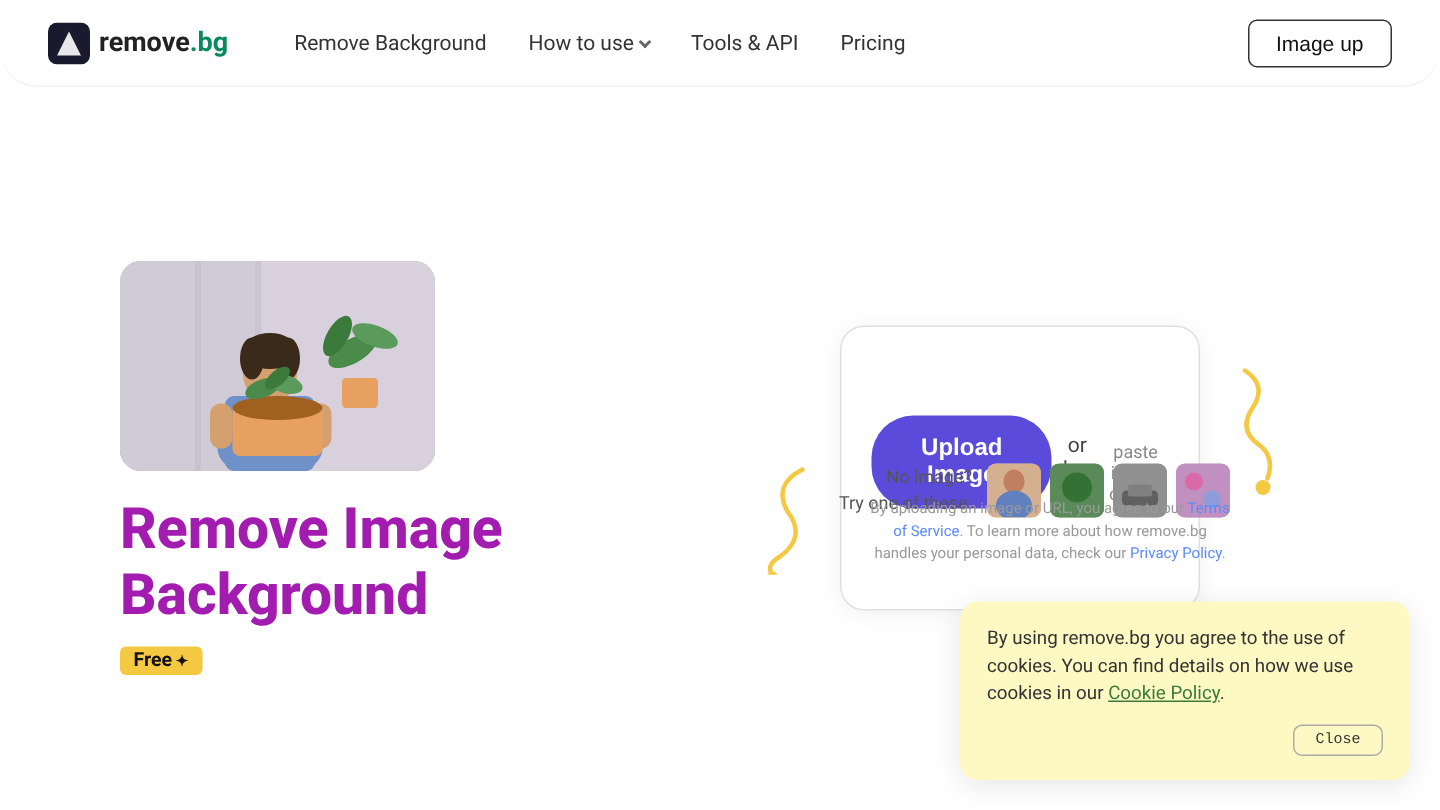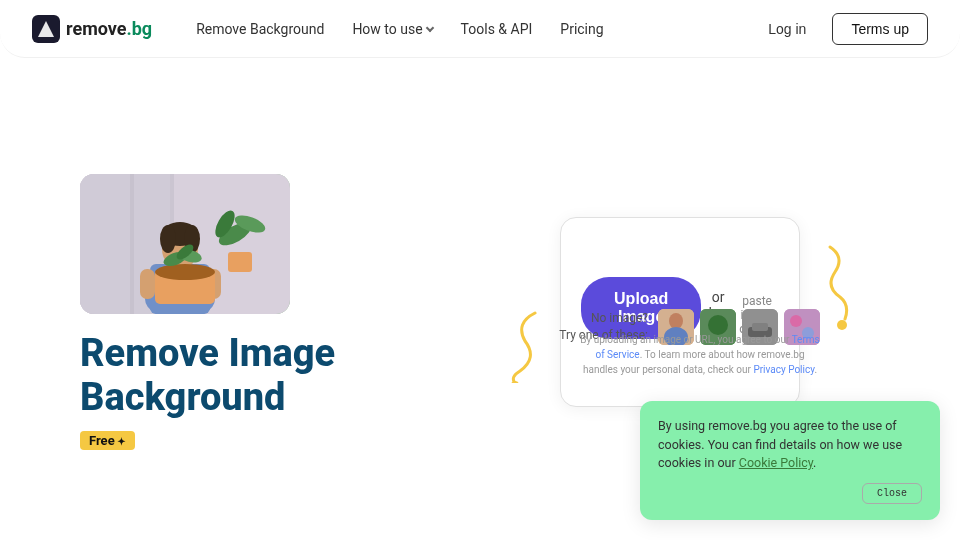--- a/index.html
+++ b/index.html
@@ -107,21 +107,21 @@
       background: linear-gradient(135deg, #c8c0cc 0%, #b8afc4 40%, #a0c8a0 60%, #8ab88a 100%);
       display: flex;
       align-items: center;
       justify-content: center;
       position: relative;
       overflow: hidden;
     }
     .hero-title {
       font-size: 38px;
       font-weight: 800;
-      color: #0c4a6e;
+      color: #a21caf;
       line-height: 1.15;
       margin-bottom: 12px;
     }
     .hero-subtitle {
       font-size: 16px;
       color: #333;
       display: flex;
       align-items: center;
       gap: 8px;
     }
@@ -240,21 +240,21 @@
       position: absolute;
       bottom: 20px;
       left: 20px;
     }
 
     
     .cookie-banner {
       position: absolute;
       bottom: 20px;
       right: 20px;
-      background: #86efac;
+      background: #fef9c3;
       border-radius: 12px;
       padding: 16px 18px;
       width: 300px;
       box-shadow: 0 4px 20px rgba(0,0,0,0.1);
     }
     .cookie-text {
       font-size: 12.5px;
       color: #333;
       line-height: 1.5;
       margin-bottom: 10px;
@@ -307,22 +307,21 @@
       <span class="chevron"></span>
     </div>
     <div class="nav-link">
       <span>Tools &amp; API</span>
     </div>
     <div class="nav-link">
       <span>Pricing</span>
     </div>
   </div>
   <div class="nav-actions">
-    <button class="btn-login">Log in</button>
-    <button class="btn-signup">Terms up</button>
+    <button class="btn-signup">Image up</button>
   </div>
 </nav>
 
 <div class="main">
 
   <div class="left-section">
 
     <div class="hero-image-wrapper">
       <div class="hero-image-placeholder">
 

